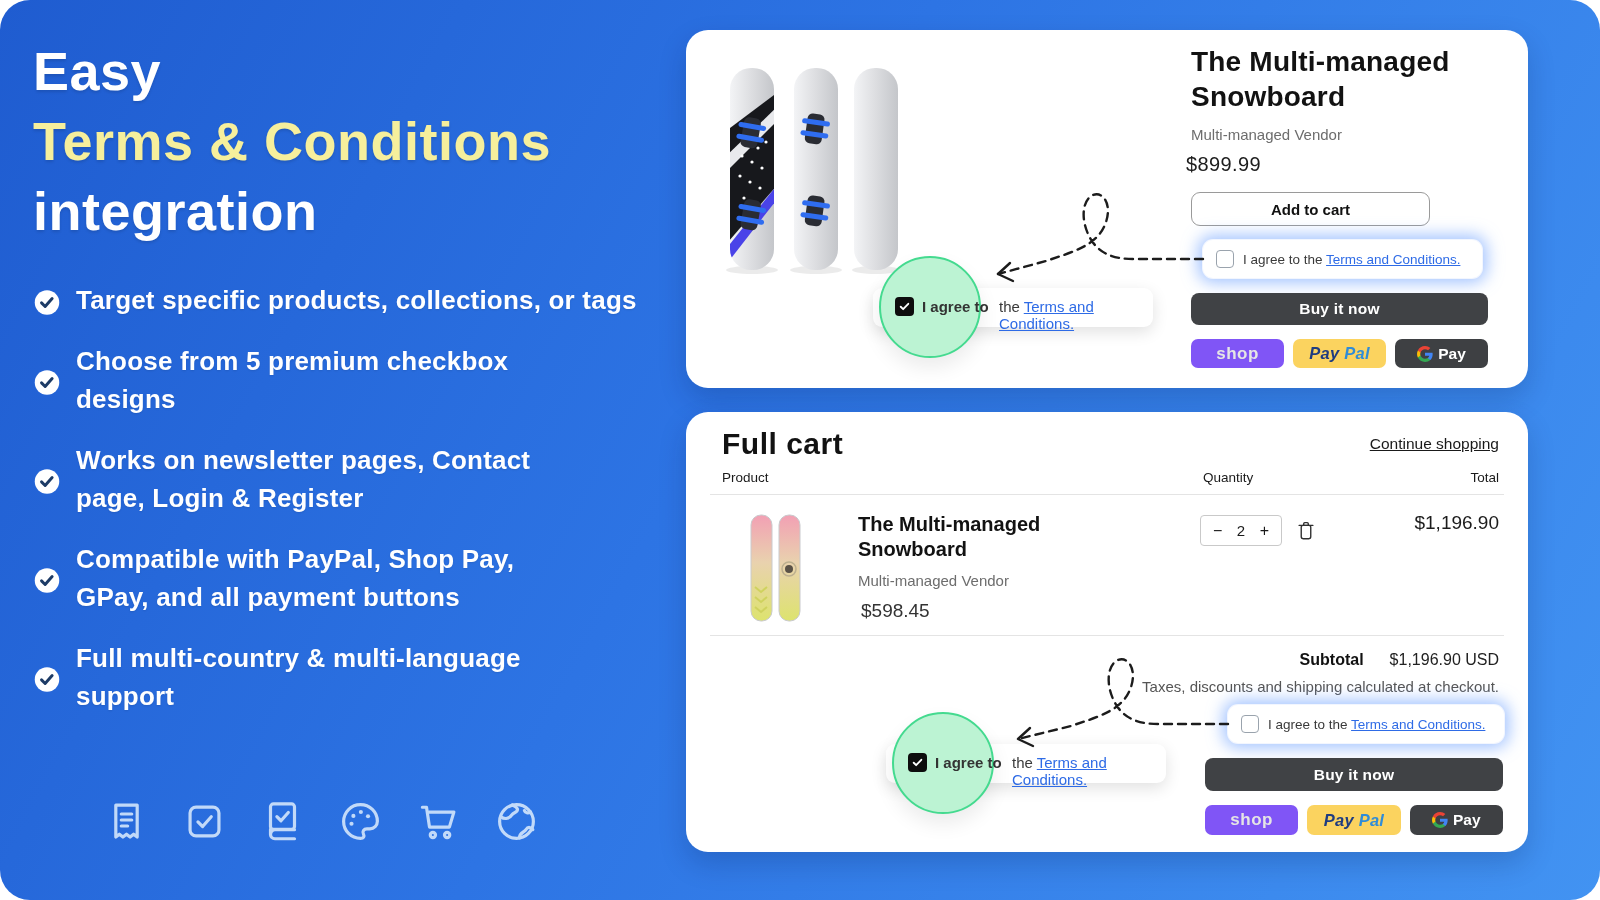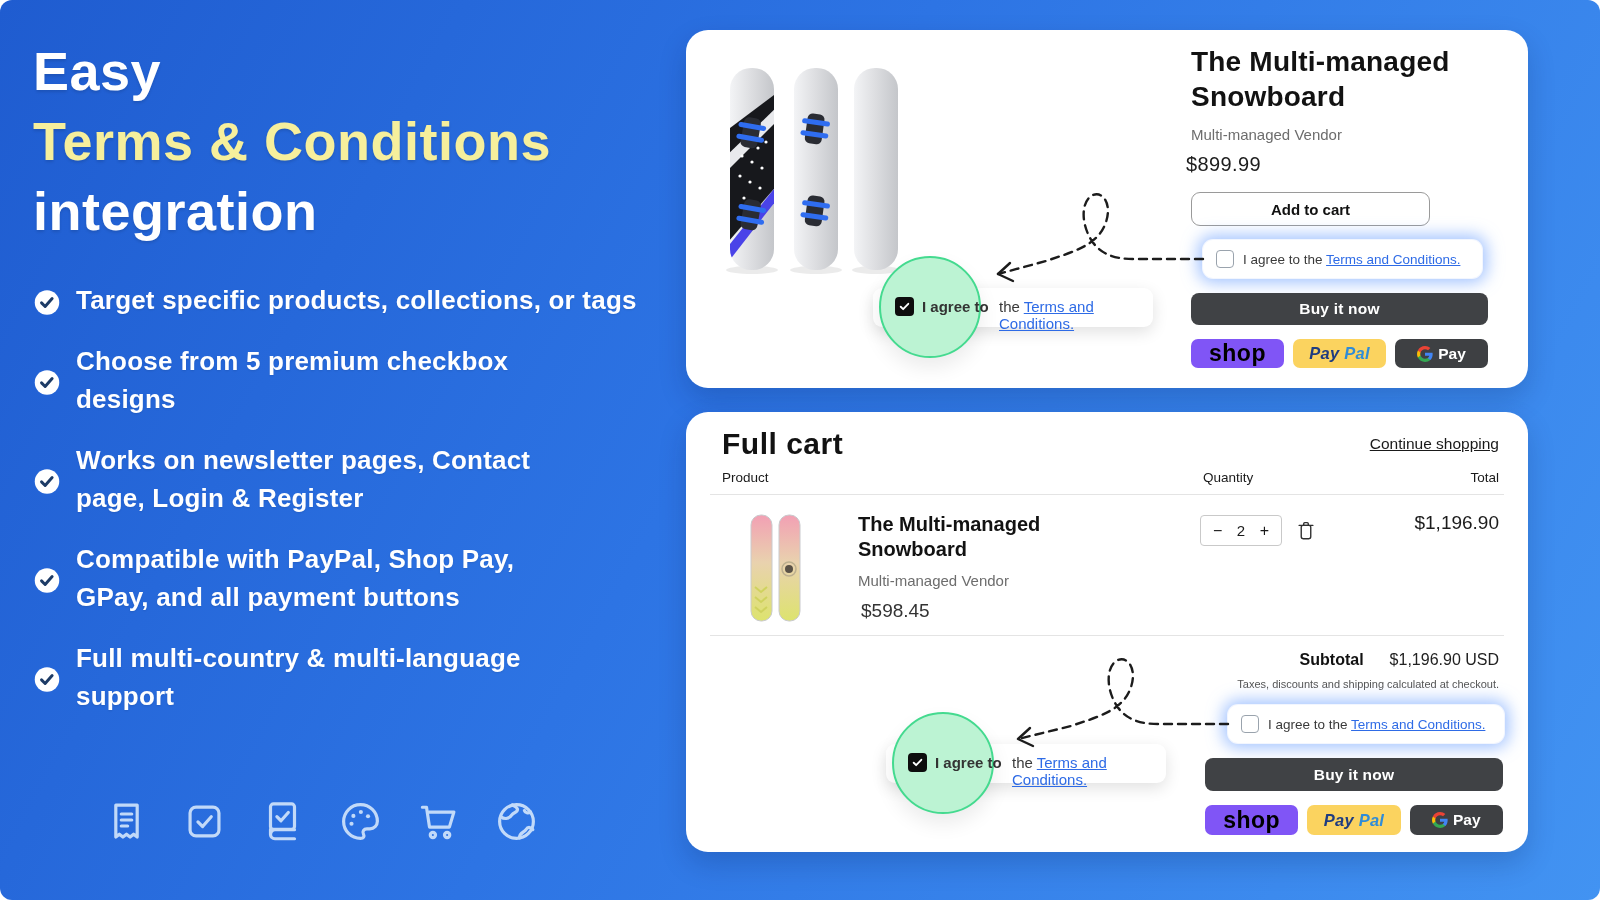--- a/index.html
+++ b/index.html
@@ -1,17 +1,17 @@
 <!DOCTYPE html>
 <html><head>
 <meta charset="utf-8">
 <style>
   * { margin:0; padding:0; box-sizing:border-box; }
   html,body { width:1600px; height:900px; background:#fff; font-family:"Liberation Sans", sans-serif; overflow:hidden; }
-  .panel { position:absolute; inset:0; border-radius:12px;
+  .panel { position:absolute; inset:0; border-radius:30px;
     background:linear-gradient(118deg,#1f5cd0 0%, #2d74e4 45%, #4293f2 100%); }
 
   
   .hero-title { position:absolute; left:33px; top:36px; font-weight:800; font-size:54px; line-height:70px; color:#fff; letter-spacing:.5px; text-shadow:0 2px 3px rgba(0,0,0,.12); }
   .hero-title .hl { color:#F6EF9C; }
   .bullets { position:absolute; left:33px; top:281px; display:flex; flex-direction:column; gap:23px; list-style:none; }
   .bullet { display:flex; gap:15px; color:#fff; font-size:26px; font-weight:700; line-height:38px; letter-spacing:.2px; text-shadow:0 1px 2px rgba(0,0,0,.10); }
   .bullet .ck { flex:0 0 28px; margin-top:5px; }
   .bullet:nth-child(1) .bt { max-width:570px; }
   .bullet:nth-child(2) .bt { max-width:460px; }
@@ -32,21 +32,21 @@
   .pc-price { position:absolute; left:500px; top:123px; font-size:20px; color:#1c1c1c; letter-spacing:.4px; }
   .btn-outline { position:absolute; left:505px; top:162px; width:239px; height:34px; background:#fff; border:1px solid #9a9a9a; border-radius:9px; font-size:15px; font-weight:600; color:#111; display:flex; align-items:center; justify-content:center; cursor:pointer; }
   .btn-dark { position:absolute; background:#404245; border:none; border-radius:8px; color:#fff; font-size:15.5px; font-weight:600; display:flex; align-items:center; justify-content:center; cursor:pointer; letter-spacing:.2px; }
   #pc-buy { left:505px; top:263px; width:297px; height:32px; }
   #cc-buy { left:519px; top:346px; width:298px; height:33px; }
 
   .pay-row { position:absolute; display:flex; gap:9px; }
   #pc-pay { left:505px; top:309px; width:297px; height:29px; }
   #cc-pay { left:519px; top:393px; width:298px; height:30px; }
   .pay-btn { flex:1; border:none; border-radius:7px; display:flex; align-items:center; justify-content:center; gap:5px; cursor:pointer; height:100%; }
-  .pay-shop { background:#8055F6; color:#000000; font-size:23px; font-weight:800; letter-spacing:.5px; }
+  .pay-shop { background:#8055F6; color:#e5e5e5; font-size:17px; font-weight:800; letter-spacing:.5px; }
   .pay-paypal { background:#FBD35F; font-style:italic; font-weight:800; font-size:16.5px; letter-spacing:.2px; }
   .pay-paypal .p1 { color:#1F3C80; } .pay-paypal .p2 { color:#2F8CD8; }
   .pay-gpay { background:#3E4043; color:#fff; font-size:15.5px; font-weight:600; }
   .pay-gpay svg { width:16px; height:16px; }
 
   .agree-pill { position:absolute; background:#fff; border-radius:10px; display:flex; align-items:center; gap:9px; padding:0 13px; font-size:13.5px; color:#3a3a3a; box-shadow:0 0 0 1px #f2f6ff, 0 0 16px 5px rgba(104,156,255,.60); }
   #pc-pill { left:517px; top:210px; width:279px; height:38px; }
   #cc-pill { left:542px; top:293px; width:276px; height:38px; }
   .cbx { width:18px; height:18px; border:1.6px solid #9aa3ad; border-radius:4px; background:#fff; flex:0 0 18px; cursor:pointer; }
   .link { color:#2E6BE6; text-decoration:underline; cursor:pointer; }
@@ -74,21 +74,21 @@
   .cc-vendor { position:absolute; left:172px; top:160px; font-size:15px; color:#6d6d6d; }
   .cc-price { position:absolute; left:175px; top:188px; font-size:19px; color:#333; }
   .qty-box { position:absolute; left:514px; top:103px; width:82px; height:31px; border:1px solid #c9c9c9; border-radius:4px; background:#fff; display:flex; align-items:center; justify-content:space-between; padding:0 10px; font-size:15px; color:#1a1a1a; }
   .qty-btn { background:none; border:none; font-size:16px; color:#1a1a1a; cursor:pointer; padding:0 2px; }
   .trash { position:absolute; left:609px; top:107px; width:22px; height:24px; cursor:pointer; }
   .trash svg { stroke:#2f2f2f; stroke-width:1.5; fill:none; stroke-linecap:round; }
   .cc-total { position:absolute; right:29px; top:100px; font-size:19px; color:#1c1c1c; }
   .cc-sub { position:absolute; right:29px; top:239px; display:flex; gap:26px; align-items:baseline; }
   .cc-sub .lab { font-size:16px; font-weight:800; color:#111; }
   .cc-sub .val { font-size:16px; color:#222; }
-  .cc-taxes { position:absolute; right:29px; top:266px; font-size:11px; color:#555; }
+  .cc-taxes { position:absolute; right:29px; top:266px; font-size:15px; color:#555; }
 
   .thumb { position:absolute; left:52px; top:95px; width:74px; height:122px; }
   .boards-art { position:absolute; left:36px; top:34px; width:178px; height:212px; }
 </style>
 </head>
 <body>
 
 <div class="panel">
 
   <h1 class="hero-title">

